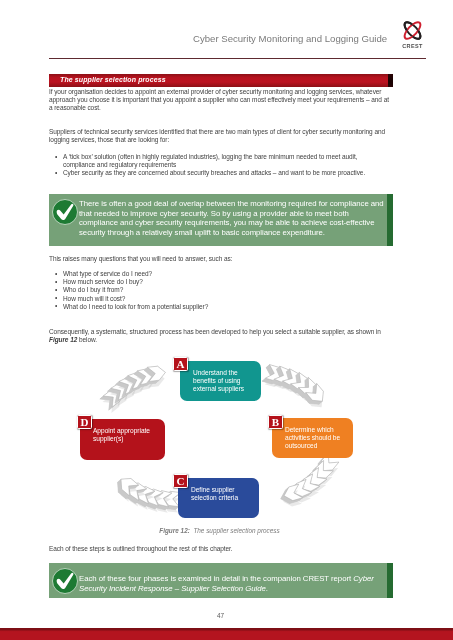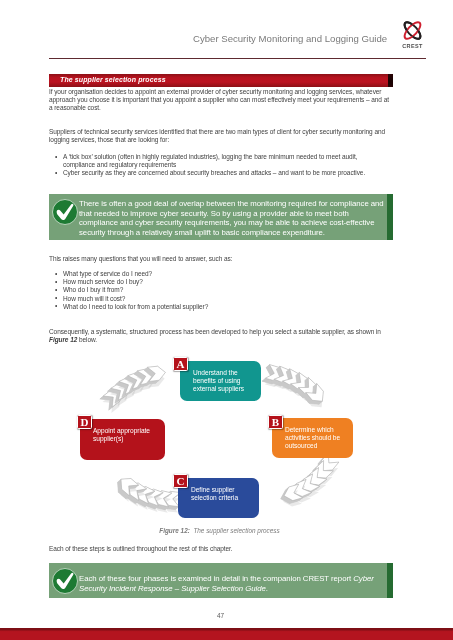--- a/index.html
+++ b/index.html
@@ -80,21 +80,21 @@
   </div>
 
   <div class="p" style="top:88px">If your organisation decides to appoint an external provider of cyber security monitoring and logging services, whatever approach you choose it is important that you appoint a supplier who can most effectively meet your requirements – and at a reasonable cost.</div>
   <div class="p" style="top:128px">Suppliers of technical security services identified that there are two main types of client for cyber security monitoring and logging services, those that are looking for:</div>
 
   <div class="ul" style="top:153px">
     <div class="li">A ‘tick box’ solution (often in highly regulated industries), logging the bare minimum needed to meet audit, compliance and regulatory requirements</div>
     <div class="li">Cyber security as they are concerned about security breaches and attacks – and want to be more proactive.</div>
   </div>
 
-  <div class="callout" style="top:194px;width:344px;height:46px">
+  <div class="callout" style="top:194px;width:344px;height:52px">
     <div class="edge"></div>
     <div class="tick" style="left:2.2px;top:3.5px">
       <svg width="28" height="28" viewBox="0 0 52 52">
         <circle cx="26" cy="26" r="23.2" fill="#1d7a33" stroke="#dbe8db" stroke-width="1.4"></circle>
         <path d="M 10.5 25.5 C 10.5 21.5 15 20.5 17.5 23.5 L 23.5 30.5 L 37 12.5 C 39.5 9 43.5 11.5 41 15 L 27 38 C 24.5 42 21 42 18.5 38.5 L 11.5 30 C 10.8 29 10.5 27.2 10.5 25.5 Z" fill="#ffffff"></path>
       </svg>
     </div>
     <div class="ctext" style="left:30px;top:5px;width:305px">There is often a good deal of overlap between the monitoring required for compliance and that needed to improve cyber security.  So by using a provider able to meet both compliance and cyber security requirements, you may be able to achieve cost-effective security through a relatively small uplift to basic compliance expenditure.</div>
   </div>
 

